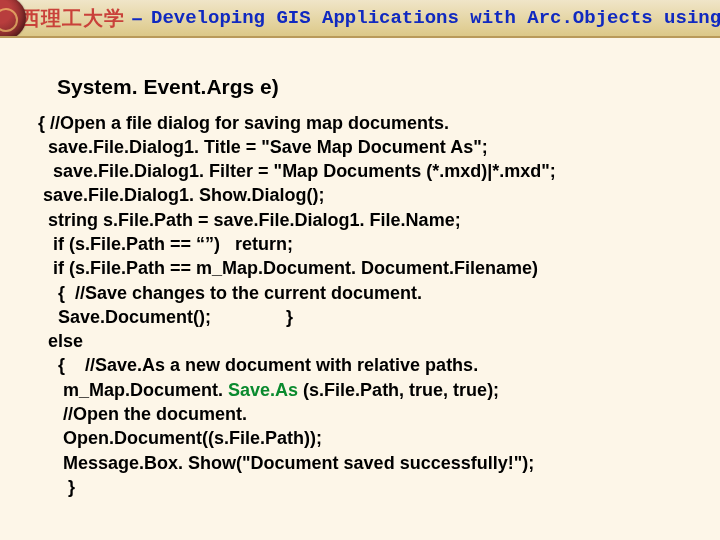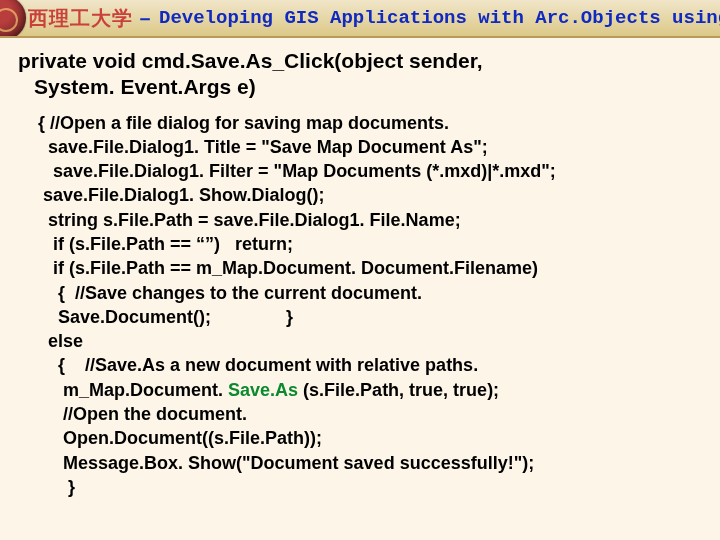--- a/index.html
+++ b/index.html
@@ -40,21 +40,21 @@
   }
   .logo::after {
     content: "";
     position: absolute;
     left: 12px; top: 12px;
     width: 20px; height: 20px;
     border: 2px solid rgba(255,220,120,.6);
     border-radius: 50%;
   }
   .title-cn {
-    margin-left: 28px;
+    margin-left: 20px;
     font-family: "SimHei","Microsoft YaHei",sans-serif;
     font-weight: bold;
     font-size: 20px;
     color: #c9413a;
     letter-spacing: 1px;
     white-space: nowrap;
   }
   .dash {
     font-family: "SimSun", serif;
     font-size: 20px;
@@ -77,21 +77,21 @@
     bottom: 0;
     overflow: hidden;
   }
   .sig {
     font-size: 21px;
     font-weight: bold;
     color: #000;
     line-height: 1.25;
     font-family: Arial, sans-serif;
   }
-  .sig .indent2 { margin-left: 16px; display:inline; }
+  .sig .indent2 { margin-left: 39px; display:inline; }
   .code {
     margin-top: 10px;
     margin-left: 20px;
     font-size: 18px;
     font-weight: bold;
     color: #000;
     line-height: 1.35;
     font-family: Arial, sans-serif;
     white-space: pre;
   }
@@ -105,21 +105,21 @@
   <div class="header">
     <div class="logo"></div>
     <span class="title-cn">西理工大学</span>
     <span class="dash">－</span>
     <span class="title-en">Developing GIS Applications with Arc.Objects using C#. NE</span>
   </div>
 
   <div class="body">
 
     <div class="sig">
-      <span>private void cmd.Save.As_Click(object sender,</span><br>
+      <br>
       <span class="indent2">System. Event.Args e)</span>
     </div>
 
     <div class="code"><span>{ //Open a file dialog for saving map documents.</span>
 <span>  save.File.Dialog1. Title = "Save Map Document As";</span>
 <span>   save.File.Dialog1. Filter = "Map Documents (*.mxd)|*.mxd";</span>
 <span> save.File.Dialog1. Show.Dialog();</span>
 <span>  string s.File.Path = save.File.Dialog1. File.Name;</span>
 <span>   if (s.File.Path == “”)   return;</span>
 <span>   if (s.File.Path == m_Map.Document. Document.Filename)</span>

